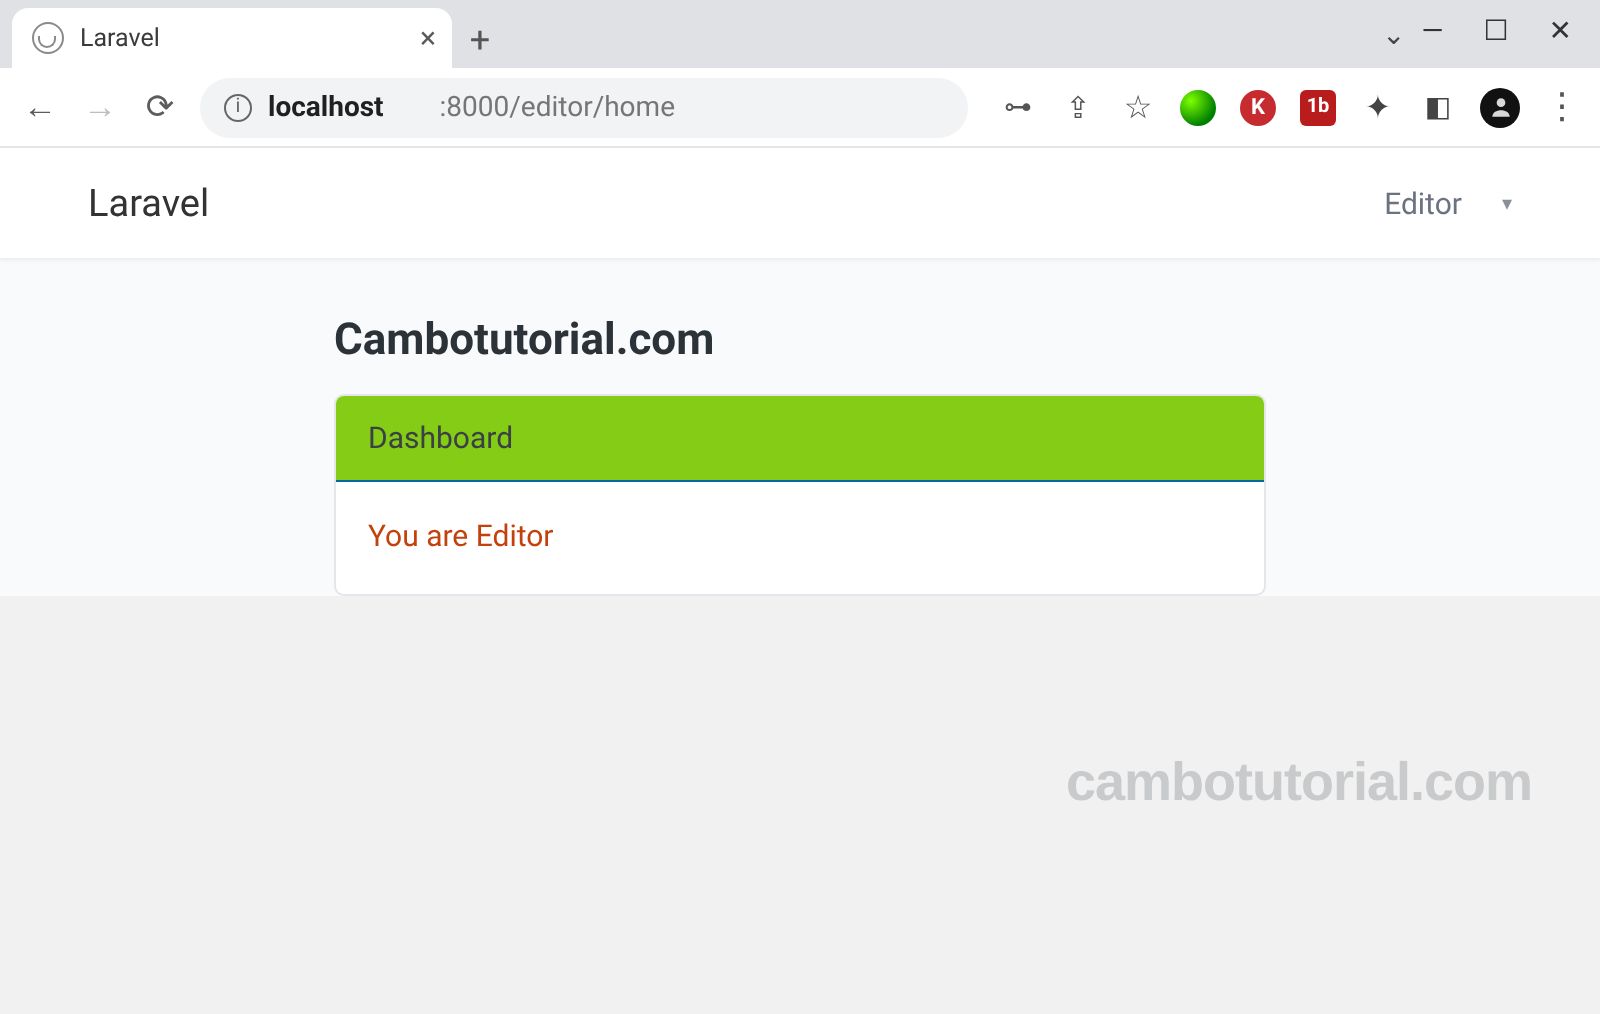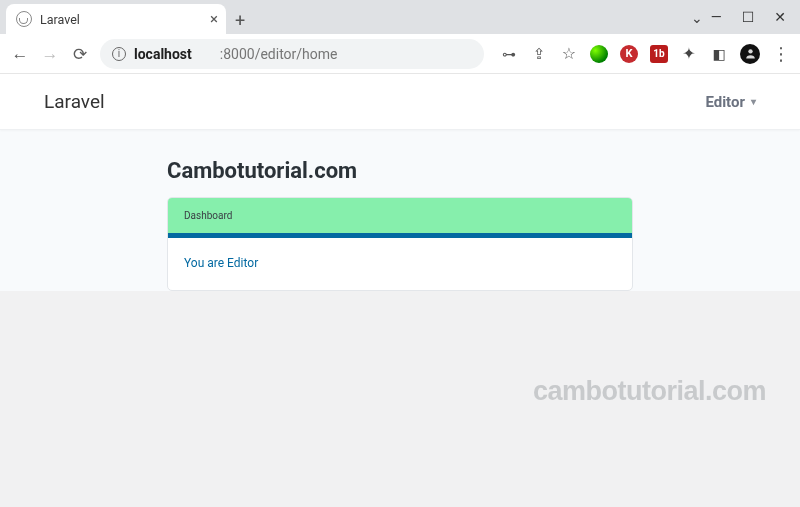--- a/index.html
+++ b/index.html
@@ -124,47 +124,47 @@
     height:56px;
     display:flex;
     align-items:center;
     justify-content:space-between;
     padding:0 44px 0 44px;
     border-bottom:1px solid #eef0f2;
     box-shadow: 0 1px 2px rgba(0,0,0,0.03);
   }
   .brand { font-size:19px; color:#333; }
   .user-dd {
-    display:flex; align-items:center; gap:6px;
-    color:#6b7280; font-size:15px; cursor:pointer;font-weight:bold;
+    display:flex; align-items:center; gap:20px;
+    color:#6b7280; font-size:15px; cursor:pointer;
   }
   .user-dd .caret { font-size:10px; color:#8a8f98; }
   .container {
     padding: 28px 0 0 0;
     display:flex; justify-content:center;
   }
   .inner { width: 466px; }
   .page-title { font-size:22px; color:#2b3238; margin-bottom:14px; }
   .card {
     border:1px solid #e3e6ea;
     border-radius:5px;
     background:#fff;
     overflow:hidden;
   }
   .card-header {
-    background:#86efac;
+    background:#84cc16;
     padding:12px 16px;
-    border-bottom:5px solid #0369a1;
+    border-bottom:1px solid #0369a1;
     color:#3b4046;
-    font-size:10px;
+    font-size:15px;
   }
   .card-body {
     padding:18px 16px 20px;
-    color:#0369a1;
-    font-size:12px;
+    color:#c2410c;
+    font-size:15px;
   }
   .watermark {
     position:absolute;
     right:34px;
     top:376px;
     font-size:27px;
     font-weight:800;
     color:#c8cacc;
     letter-spacing:-0.5px;
     font-family: Arial, sans-serif;

